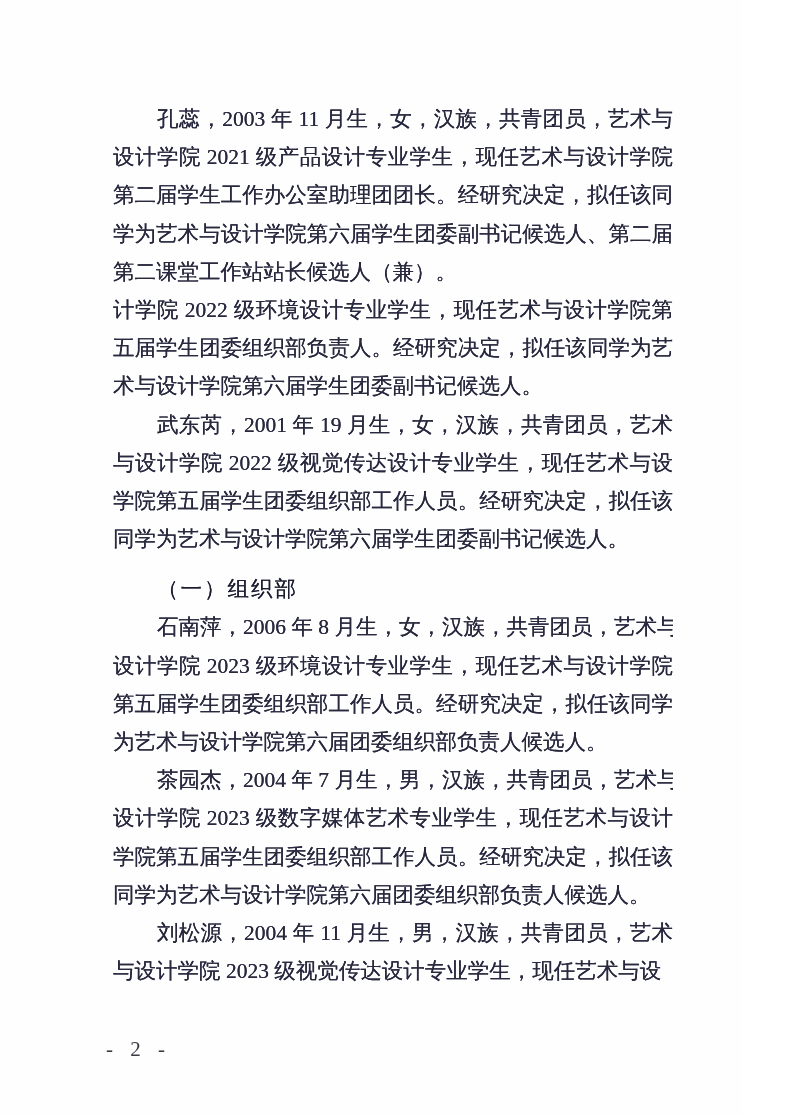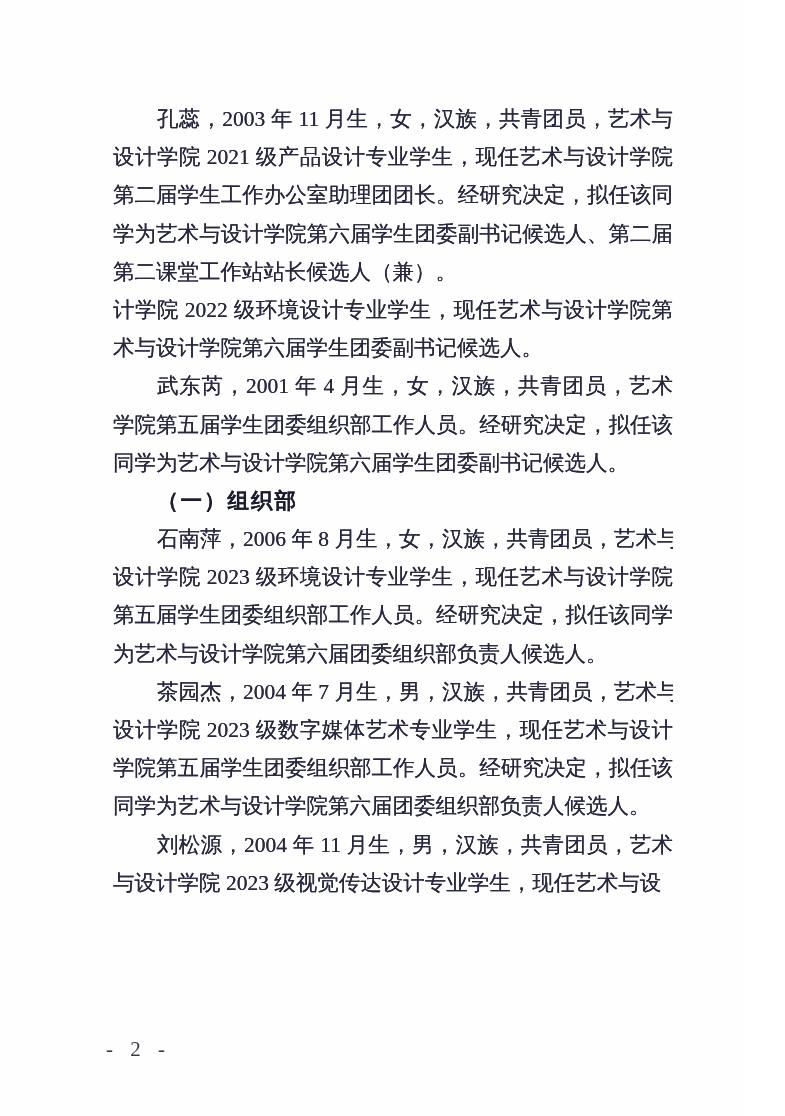--- a/index.html
+++ b/index.html
@@ -39,24 +39,25 @@
 
   .line.lastline {
     text-align-last: left;
   }
 
   .line.indent {
     padding-left: 44px;
   }
 
   .line.heading {
-    font-weight: bold;
+    font-weight: normal;
     color: var(--heading, #1d1d30);
     text-align-last: left;
     letter-spacing: 2px;
+    margin-top: 12px;
   }
 
   .page-footer {
     position: absolute;
     left: 106px;
     top: 1034px;
     font-size: 21px;
     line-height: 30px;
     color: var(--footer, #3a3a45);
     letter-spacing: 6px;
@@ -67,22 +68,24 @@
 <body>
 
 <div class="page">
   <main class="doc-body" id="doc-body">
       <div class="line indent">孔蕊，2003 年 11 月生，女，汉族，共青团员，艺术与</div>
       <div class="line">设计学院 2021 级产品设计专业学生，现任艺术与设计学院</div>
       <div class="line">第二届学生工作办公室助理团团长。经研究决定，拟任该同</div>
       <div class="line">学为艺术与设计学院第六届学生团委副书记候选人、第二届</div>
       <div class="line lastline">第二课堂工作站站长候选人（兼）。</div>
       <div class="line">计学院 2022 级环境设计专业学生，现任艺术与设计学院第</div>
+      <div class="line">五届学生团委组织部负责人。经研究决定，拟任该同学为艺</div>
       <div class="line lastline">术与设计学院第六届学生团委副书记候选人。</div>
-      <div class="line indent">武东芮，2001 年 4 月生，女，汉族，共青团员，艺术</div>
+      <div class="line indent">武东芮，2001 年 19 月生，女，汉族，共青团员，艺术</div>
+      <div class="line">与设计学院 2022 级视觉传达设计专业学生，现任艺术与设</div>
       <div class="line">学院第五届学生团委组织部工作人员。经研究决定，拟任该</div>
       <div class="line lastline">同学为艺术与设计学院第六届学生团委副书记候选人。</div>
       <div class="line heading indent">（一）组织部</div>
       <div class="line indent">石南萍，2006 年 8 月生，女，汉族，共青团员，艺术与</div>
       <div class="line">设计学院 2023 级环境设计专业学生，现任艺术与设计学院</div>
       <div class="line">第五届学生团委组织部工作人员。经研究决定，拟任该同学</div>
       <div class="line lastline">为艺术与设计学院第六届团委组织部负责人候选人。</div>
       <div class="line indent">茶园杰，2004 年 7 月生，男，汉族，共青团员，艺术与</div>
       <div class="line">设计学院 2023 级数字媒体艺术专业学生，现任艺术与设计</div>
       <div class="line">学院第五届学生团委组织部工作人员。经研究决定，拟任该</div>

